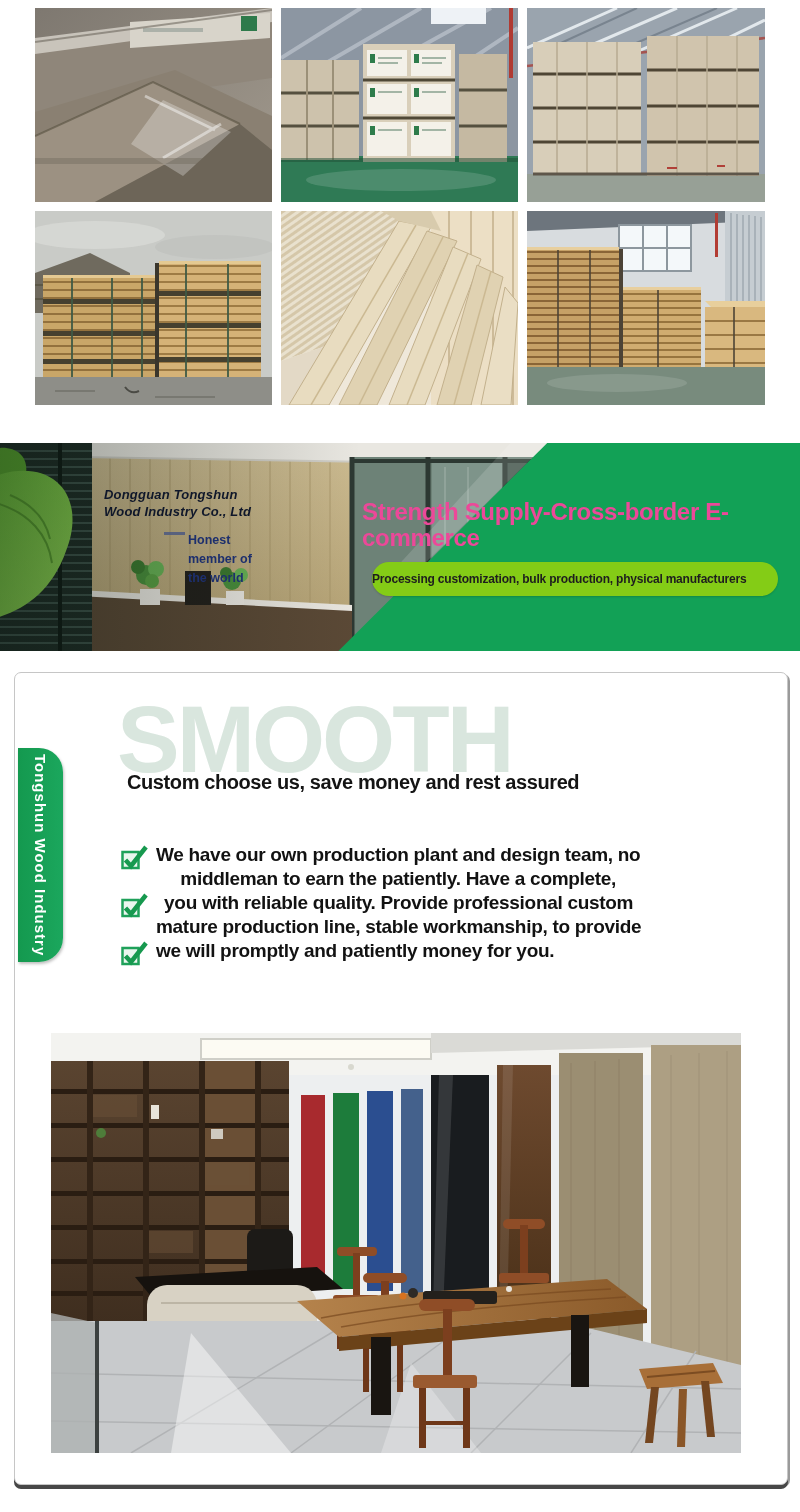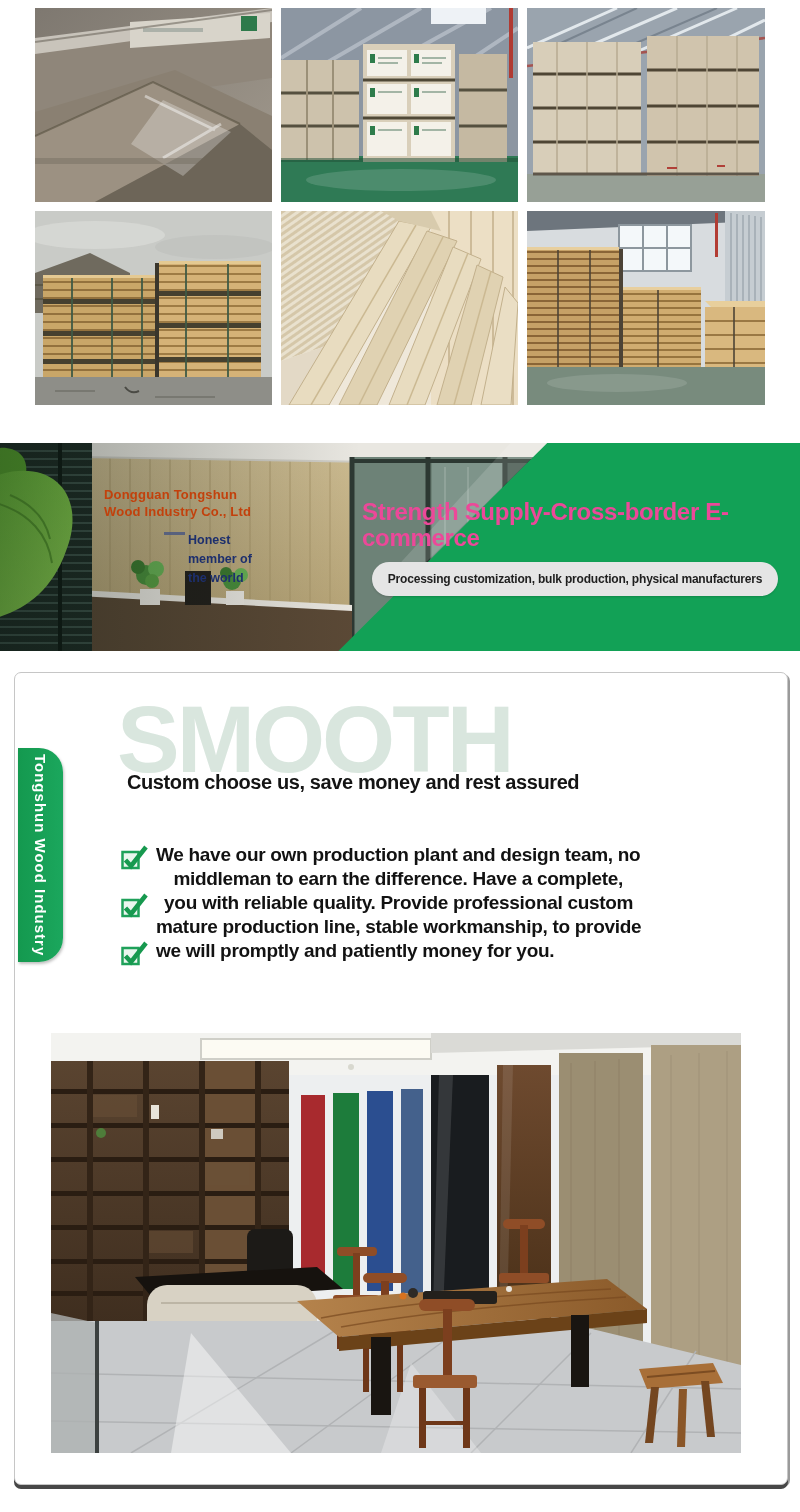--- a/index.html
+++ b/index.html
@@ -17,28 +17,28 @@
   
   .banner{position:absolute;left:0;top:443px;width:800px;height:208px;overflow:hidden;background:#9aa08e;}
   .banner svg.bphoto{position:absolute;left:0;top:0;width:100%;height:100%;}
   .green-overlay{position:absolute;left:0;top:0;width:100%;height:100%;
      background:#12a156;
      clip-path:polygon(68.4% 0,100% 0,100% 100%,42.3% 100%);}
   .green-band{position:absolute;left:0;top:0;width:100%;height:100%;
      background:rgba(255,255,255,0.14);
      clip-path:polygon(63.8% 0,68.4% 0,52% 62%,49% 62%);}
   .company-name{position:absolute;left:104px;top:486px;width:170px;
-     font-size:13px;font-weight:bold;color:#c2410c;line-height:17px;letter-spacing:0.2px;}
+     font-size:13px;font-weight:bold;color:#0f172a;line-height:17px;letter-spacing:0.2px;font-style:italic;}
   .slogan-dash{position:absolute;left:164px;top:532px;width:21px;height:3px;background:#4b5880;opacity:.85;}
   .slogan{position:absolute;left:188px;top:523px;width:86px;
      font-size:12.5px;font-weight:bold;color:#1d2f6d;line-height:19px;margin-top:8px;}
   .headline{position:absolute;left:362px;top:499px;width:420px;
      font-size:24px;font-weight:bold;color:#ec4899;line-height:26px;letter-spacing:-0.3px;}
   .pill{position:absolute;left:372px;top:562px;width:406px;height:34px;border-radius:17px;
-     background:#e5e5e5;display:flex;align-items:center;justify-content:center;
+     background:#84cc16;display:flex;align-items:center;justify-content:flex-start;
      box-shadow:0 1px 2px rgba(0,0,0,0.15);}
   .pill span{font-size:12px;font-weight:bold;color:#1e1e1e;white-space:nowrap;letter-spacing:-0.2px;}
 
   
   .card{position:absolute;left:14px;top:672px;width:772px;height:811px;background:#ffffff;
      border:1px solid #c6c6c6;border-radius:7px;
      box-shadow:0 4px 0 #474747, 2px 2px 0 #9a9a9a;}
   .watermark{position:absolute;left:102px;top:20px;font-size:94px;font-weight:bold;
      color:#d9e6de;letter-spacing:-3px;line-height:1;white-space:nowrap;}
   .heading{position:absolute;left:104px;top:90px;margin:8px;font-size:20px;font-weight:bold;
@@ -319,21 +319,21 @@
     <h2 class="heading">Custom choose us, save money and rest assured</h2>
 
     <div class="checklist">
       <div class="check-item">
         <svg class="check" viewBox="0 0 27 27">
           <rect x="1.5" y="8" width="16" height="16" fill="#eaf6ee" stroke="#1fa15a" stroke-width="2.5"></rect>
           <path d="M4.5,16 L10,22 L25,3" stroke="#17994f" stroke-width="4.5" fill="none"></path>
         </svg>
         <div class="c-lines">
           <div>We have our own production plant and design team, no</div>
-          <div>middleman to earn the difference. Have a complete,</div>
+          <div>middleman to earn the patiently. Have a complete,</div>
         </div>
       </div>
       <div class="check-item">
         <svg class="check" viewBox="0 0 27 27">
           <rect x="1.5" y="8" width="16" height="16" fill="#eaf6ee" stroke="#1fa15a" stroke-width="2.5"></rect>
           <path d="M4.5,16 L10,22 L25,3" stroke="#17994f" stroke-width="4.5" fill="none"></path>
         </svg>
         <div class="c-lines">
           <div>you with reliable quality. Provide professional custom</div>
           <div>mature production line, stable workmanship, to provide</div>

